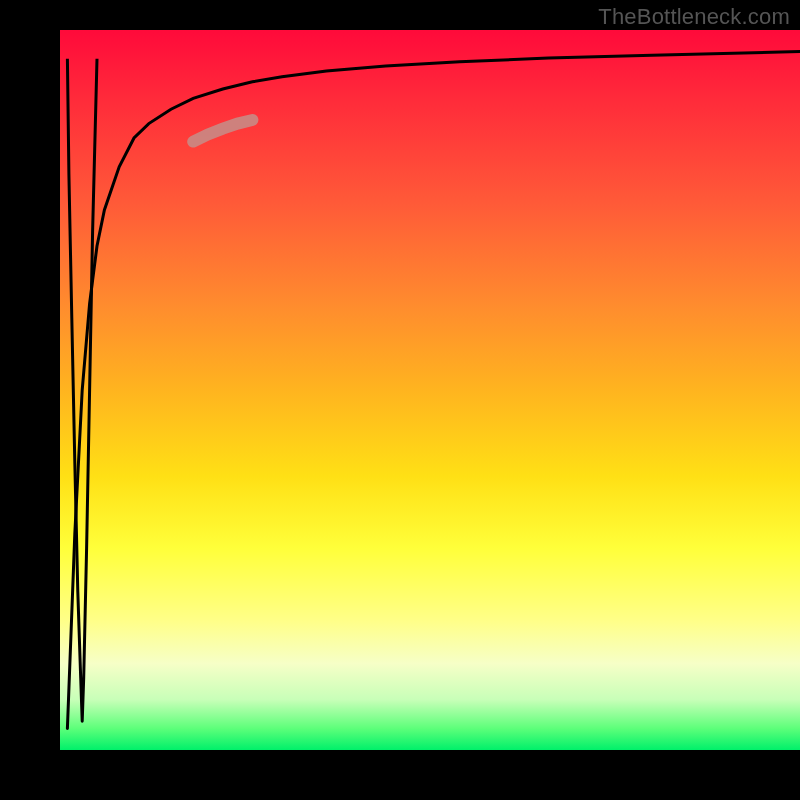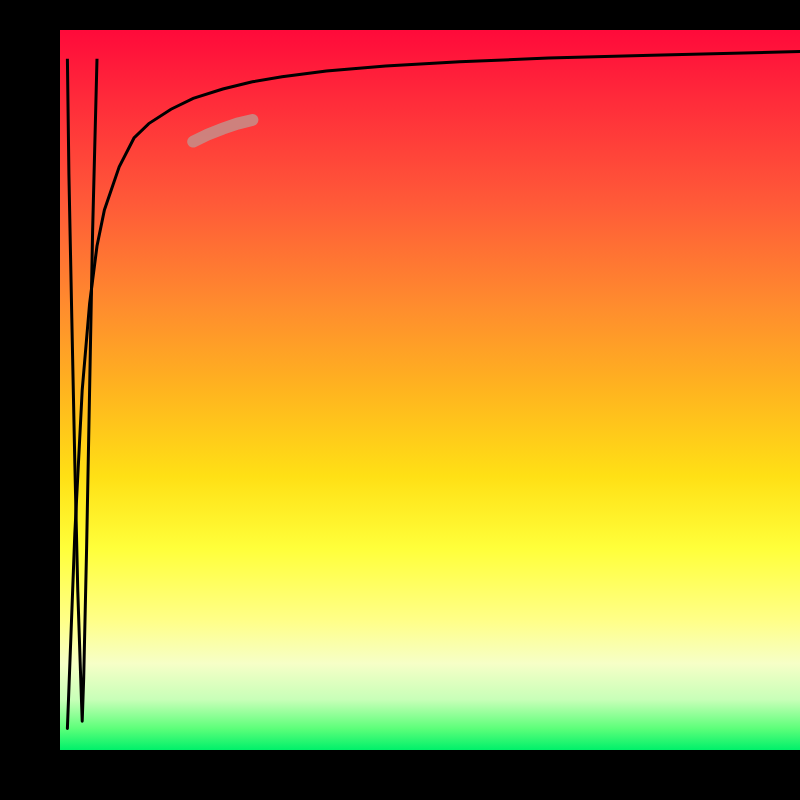--- a/index.html
+++ b/index.html
@@ -53,20 +53,21 @@
     left: 0;
     top: 0;
     width: 740px;
     height: 720px;
   }
 </style>
 </head>
 <body>
 
 <div class="frame">
+  <div class="watermark">TheBottleneck.com</div>
 
   <div class="plot-area">
     <svg class="curves" viewBox="0 0 740 720" preserveAspectRatio="none">
       <g>
           <path d="M7.4 28.8 L8.9 144.0 L11.8 288.0 L14.8 432.0 L17.8 561.6 L20.7 648.0 L22.2 691.2 L23.7 648.0 L26.6 518.4 L29.6 360.0 L32.6 201.6 L37.0 28.8" fill="none" stroke="#000000" stroke-width="3" stroke-linejoin="round"></path>
           <path d="M7.4 698.4 L14.8 504.0 L22.2 360.0 L29.6 273.6 L37.0 216.0 L44.4 180.0 L59.2 136.8 L74.0 108.0 L88.8 93.6 L111.0 79.2 L133.2 68.4 L162.8 59.0 L192.4 51.8 L222.0 46.8 L266.4 41.0 L325.6 36.0 L399.6 31.7 L488.4 28.1 L592.0 25.2 L740.0 21.6" fill="none" stroke="#000000" stroke-width="3" stroke-linecap="round"></path>
           <path d="M133.2 111.6 L148.0 104.4 L162.8 98.6 L177.6 93.6 L192.4 90.0" fill="none" stroke="#c98a85" stroke-width="12" stroke-linecap="round" opacity="0.9"></path>
         </g>
     </svg>
   </div>

